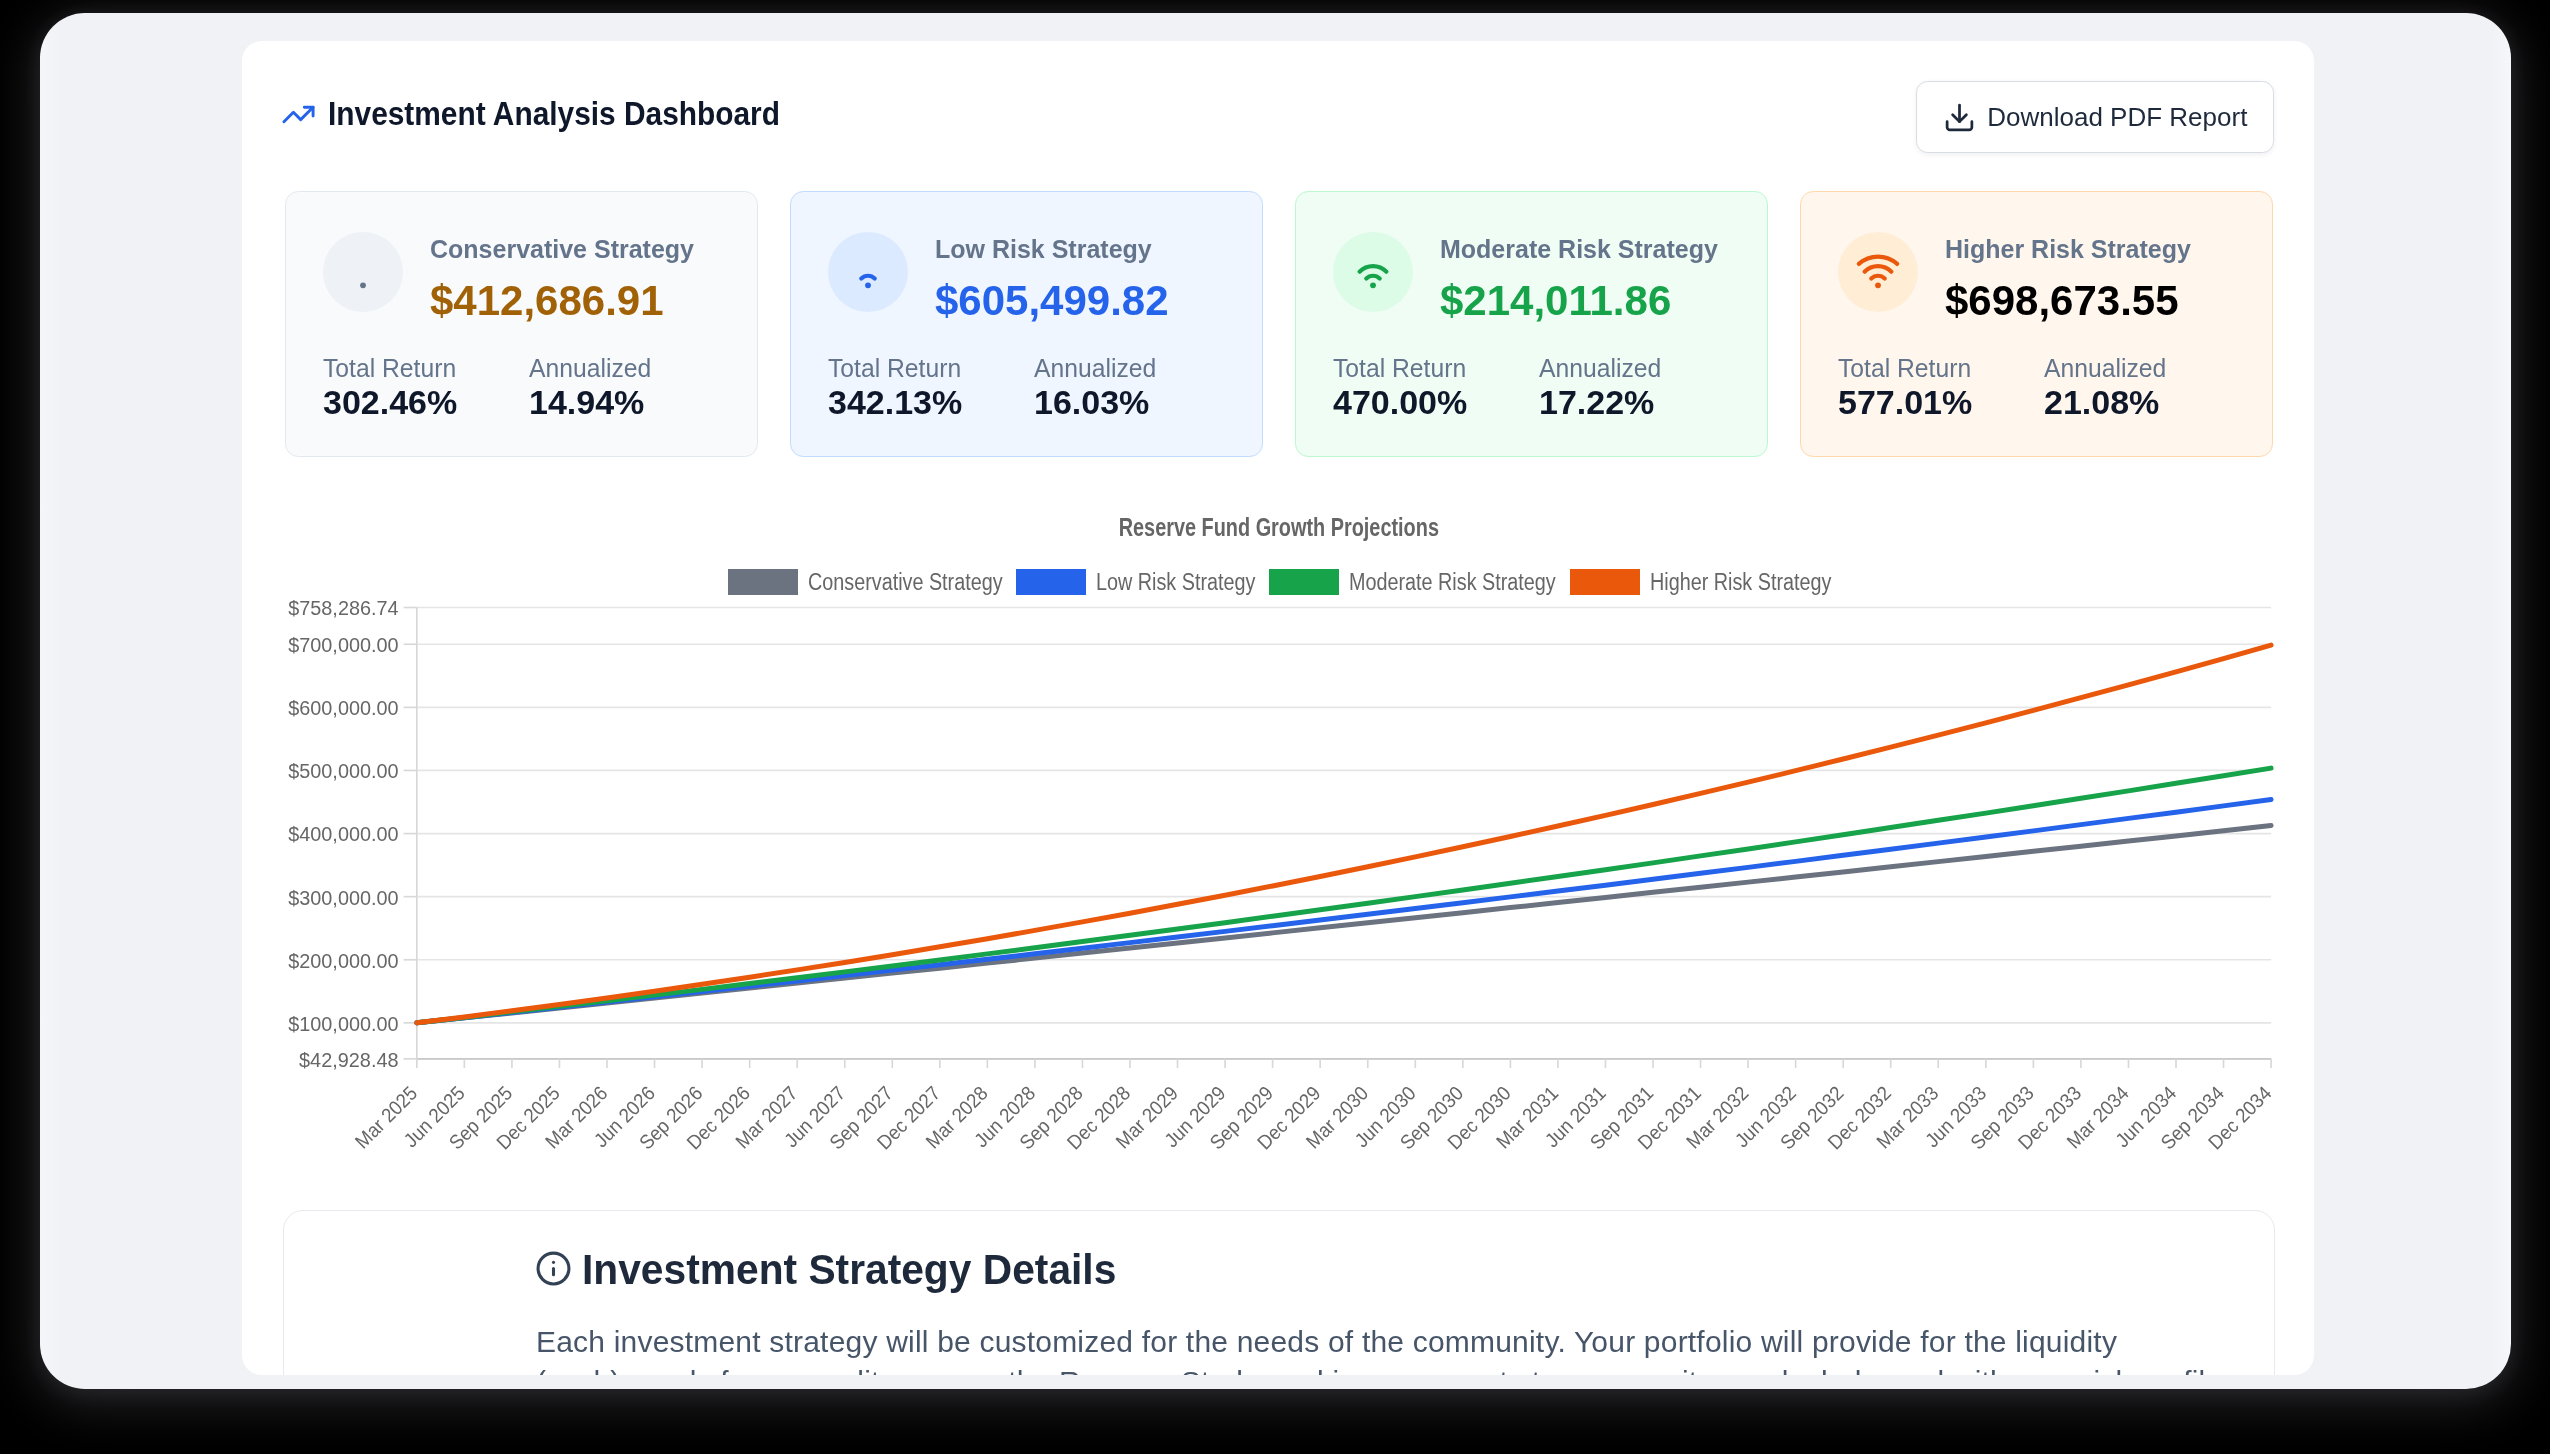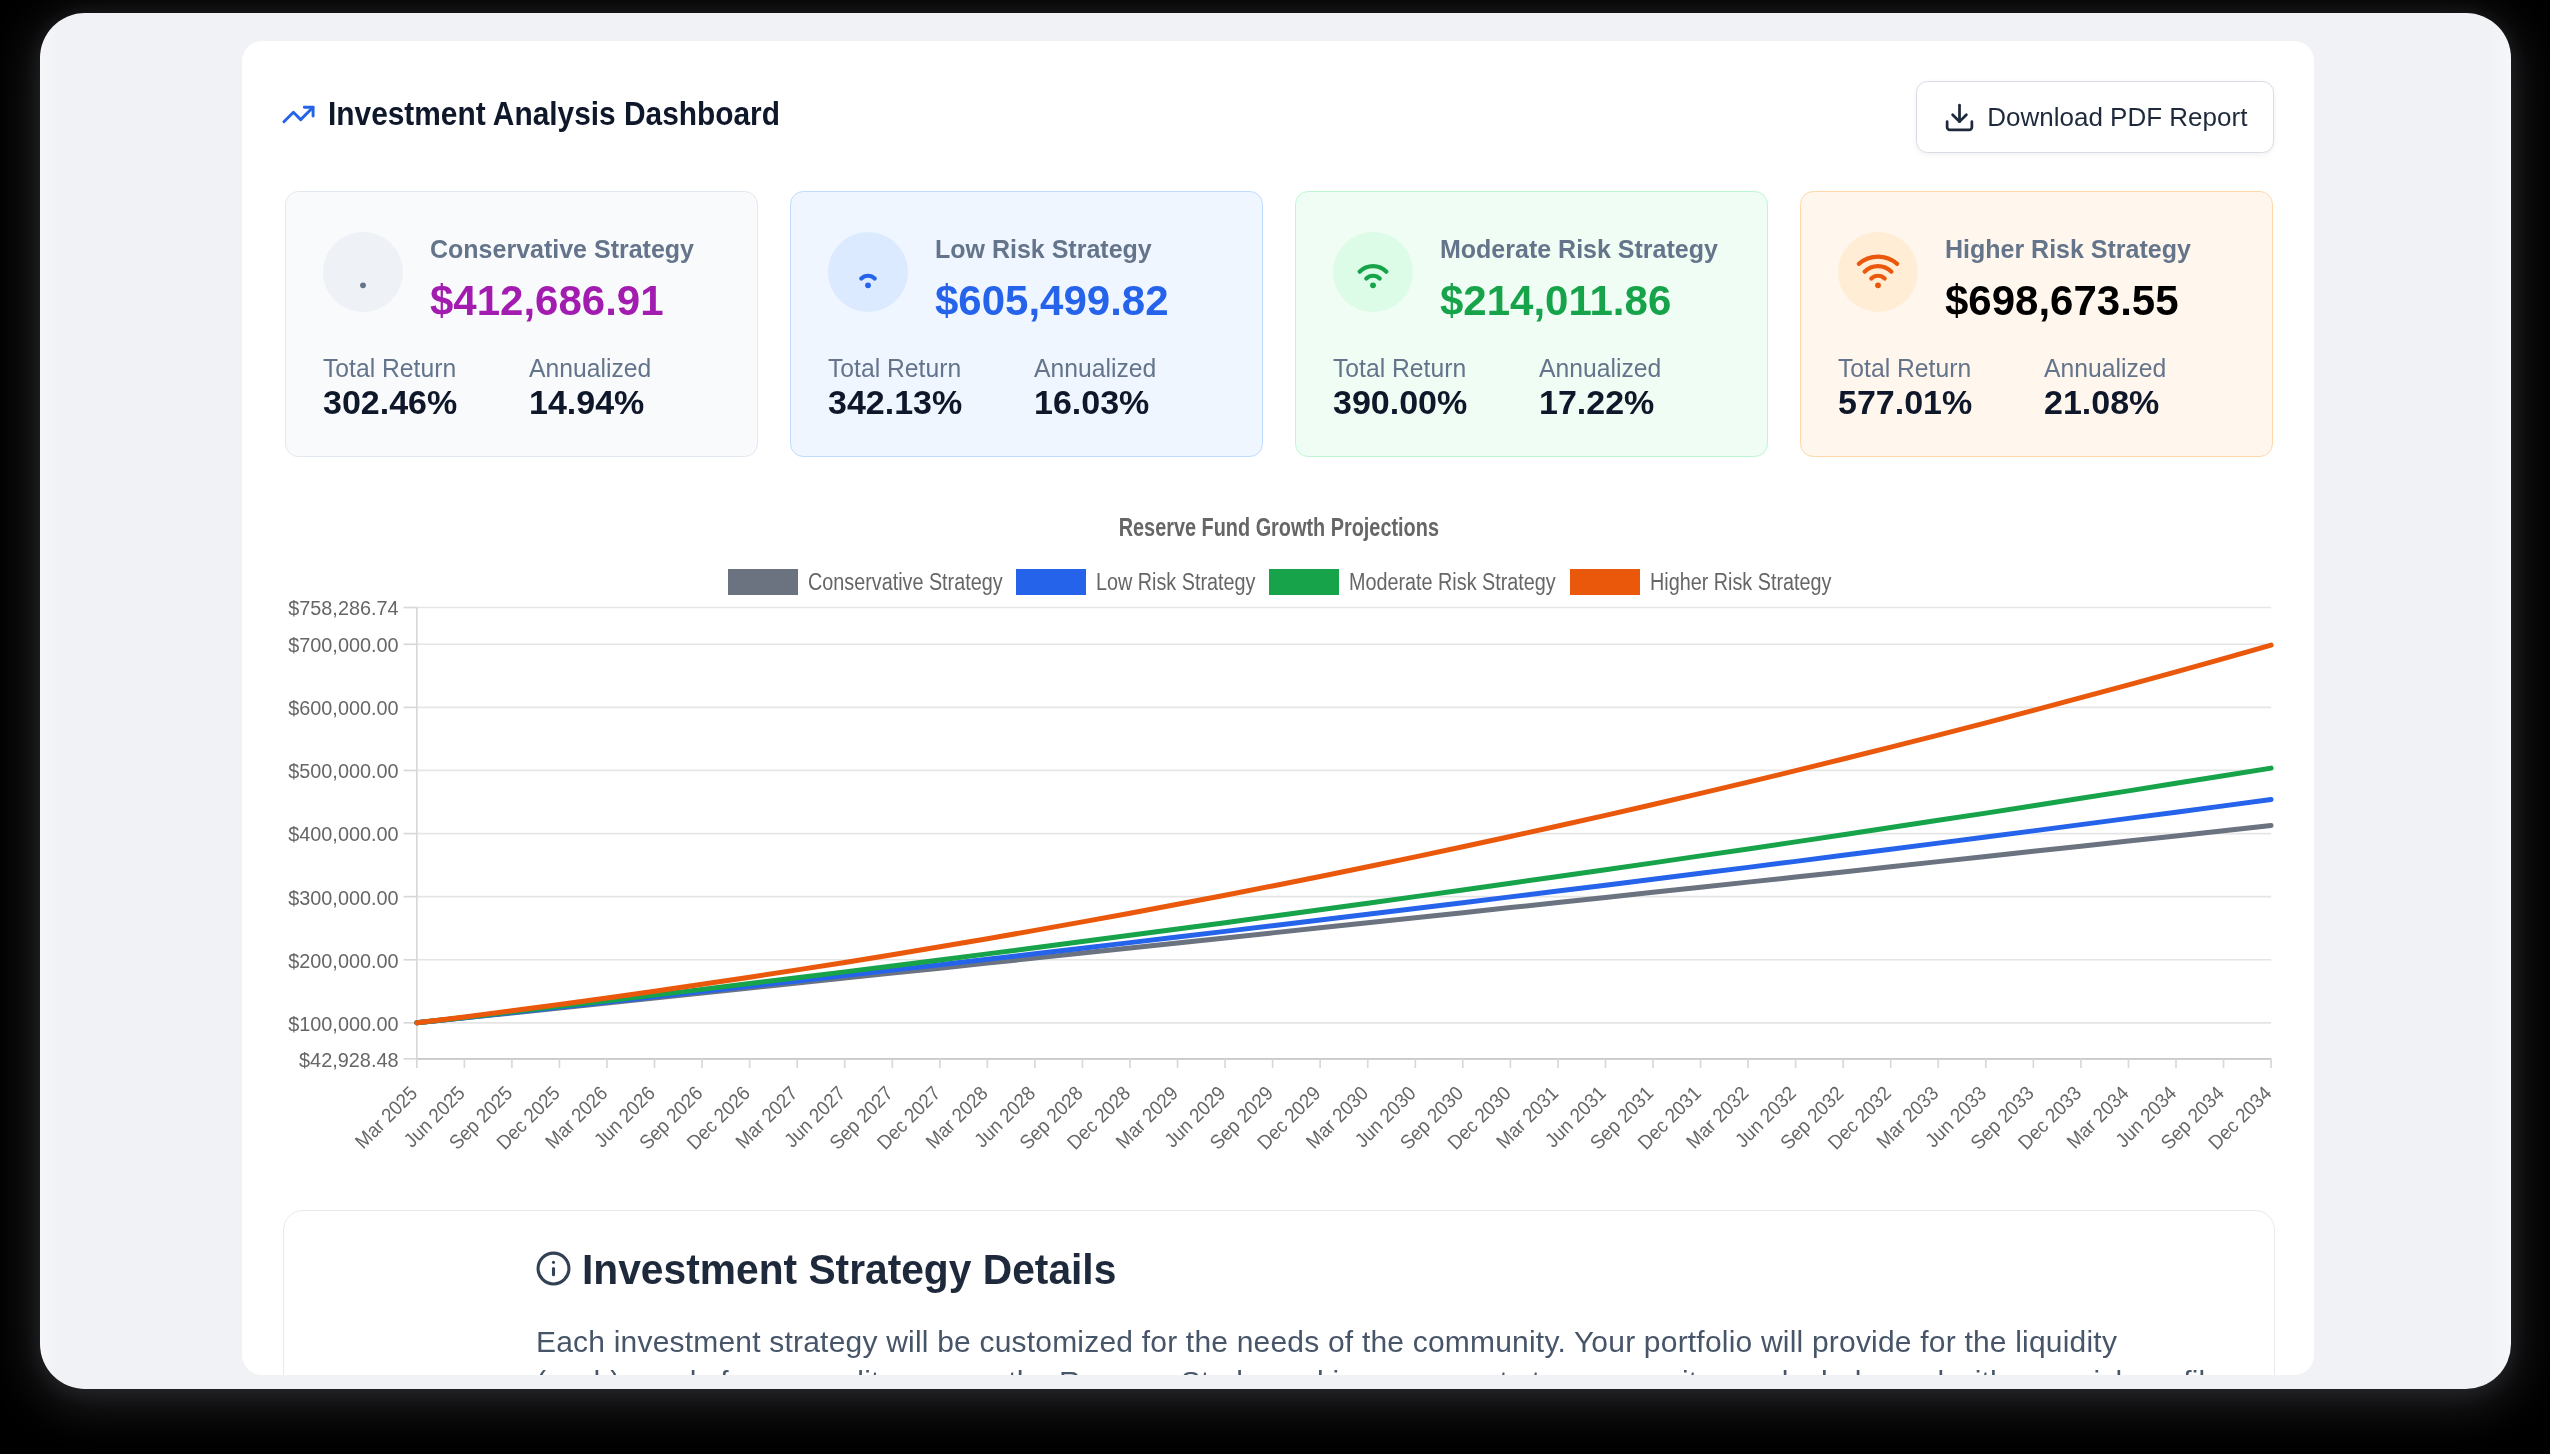--- a/index.html
+++ b/index.html
@@ -71,21 +71,21 @@
     <span>Download PDF Report</span>
   </div>
 
 <div class="scard" style="left:43px;background:#f8fafc;border-color:#e2e8f0">
   <div class="circ" style="background:#eef1f5">
         <svg width="46" height="46" viewBox="0 0 24 24" fill="none" stroke="#64748b" stroke-width="2.2" stroke-linecap="round" stroke-linejoin="round">
           <path d="M12 20h.01" stroke-width="3.0"></path>
         </svg>
       </div>
   <div class="ctitle">Conservative Strategy</div>
-  <div class="cvalue" style="color:#a21caf">$412,686.91</div>
+  <div class="cvalue" style="color:#a16207">$412,686.91</div>
   <div class="clabel" style="left:37px">Total Return</div>
   <div class="clabel" style="left:243px">Annualized</div>
   <div class="cpct" style="left:37px">302.46%</div>
   <div class="cpct" style="left:243px">14.94%</div>
 </div>
 
 <div class="scard" style="left:548px;background:#eff6ff;border-color:#bfdbfe">
   <div class="circ" style="background:#dbeafe">
         <svg width="46" height="46" viewBox="0 0 24 24" fill="none" stroke="#2563eb" stroke-width="2.2" stroke-linecap="round" stroke-linejoin="round">
           <path d="M12 20h.01" stroke-width="3.0"></path>
@@ -105,21 +105,21 @@
         <svg width="46" height="46" viewBox="0 0 24 24" fill="none" stroke="#16a34a" stroke-width="2.2" stroke-linecap="round" stroke-linejoin="round">
           <path d="M12 20h.01" stroke-width="3.0"></path>
           <path d="M8.5 16.429a5 5 0 0 1 7 0"></path>
           <path d="M5 12.859a10 10 0 0 1 14 0"></path>
         </svg>
       </div>
   <div class="ctitle">Moderate Risk Strategy</div>
   <div class="cvalue" style="color:#16a34a">$214,011.86</div>
   <div class="clabel" style="left:37px">Total Return</div>
   <div class="clabel" style="left:243px">Annualized</div>
-  <div class="cpct" style="left:37px">390.00%</div>
+  <div class="cpct" style="left:37px">470.00%</div>
   <div class="cpct" style="left:243px">17.22%</div>
 </div>
 
 <div class="scard" style="left:1558px;background:#fff7ed;border-color:#fed7aa">
   <div class="circ" style="background:#ffedd5">
         <svg width="46" height="46" viewBox="0 0 24 24" fill="none" stroke="#ea580c" stroke-width="2.2" stroke-linecap="round" stroke-linejoin="round">
           <path d="M12 20h.01" stroke-width="3.0"></path>
           <path d="M8.5 16.429a5 5 0 0 1 7 0"></path>
           <path d="M5 12.859a10 10 0 0 1 14 0"></path>
           <path d="M2 8.82a15 15 0 0 1 20 0"></path>

